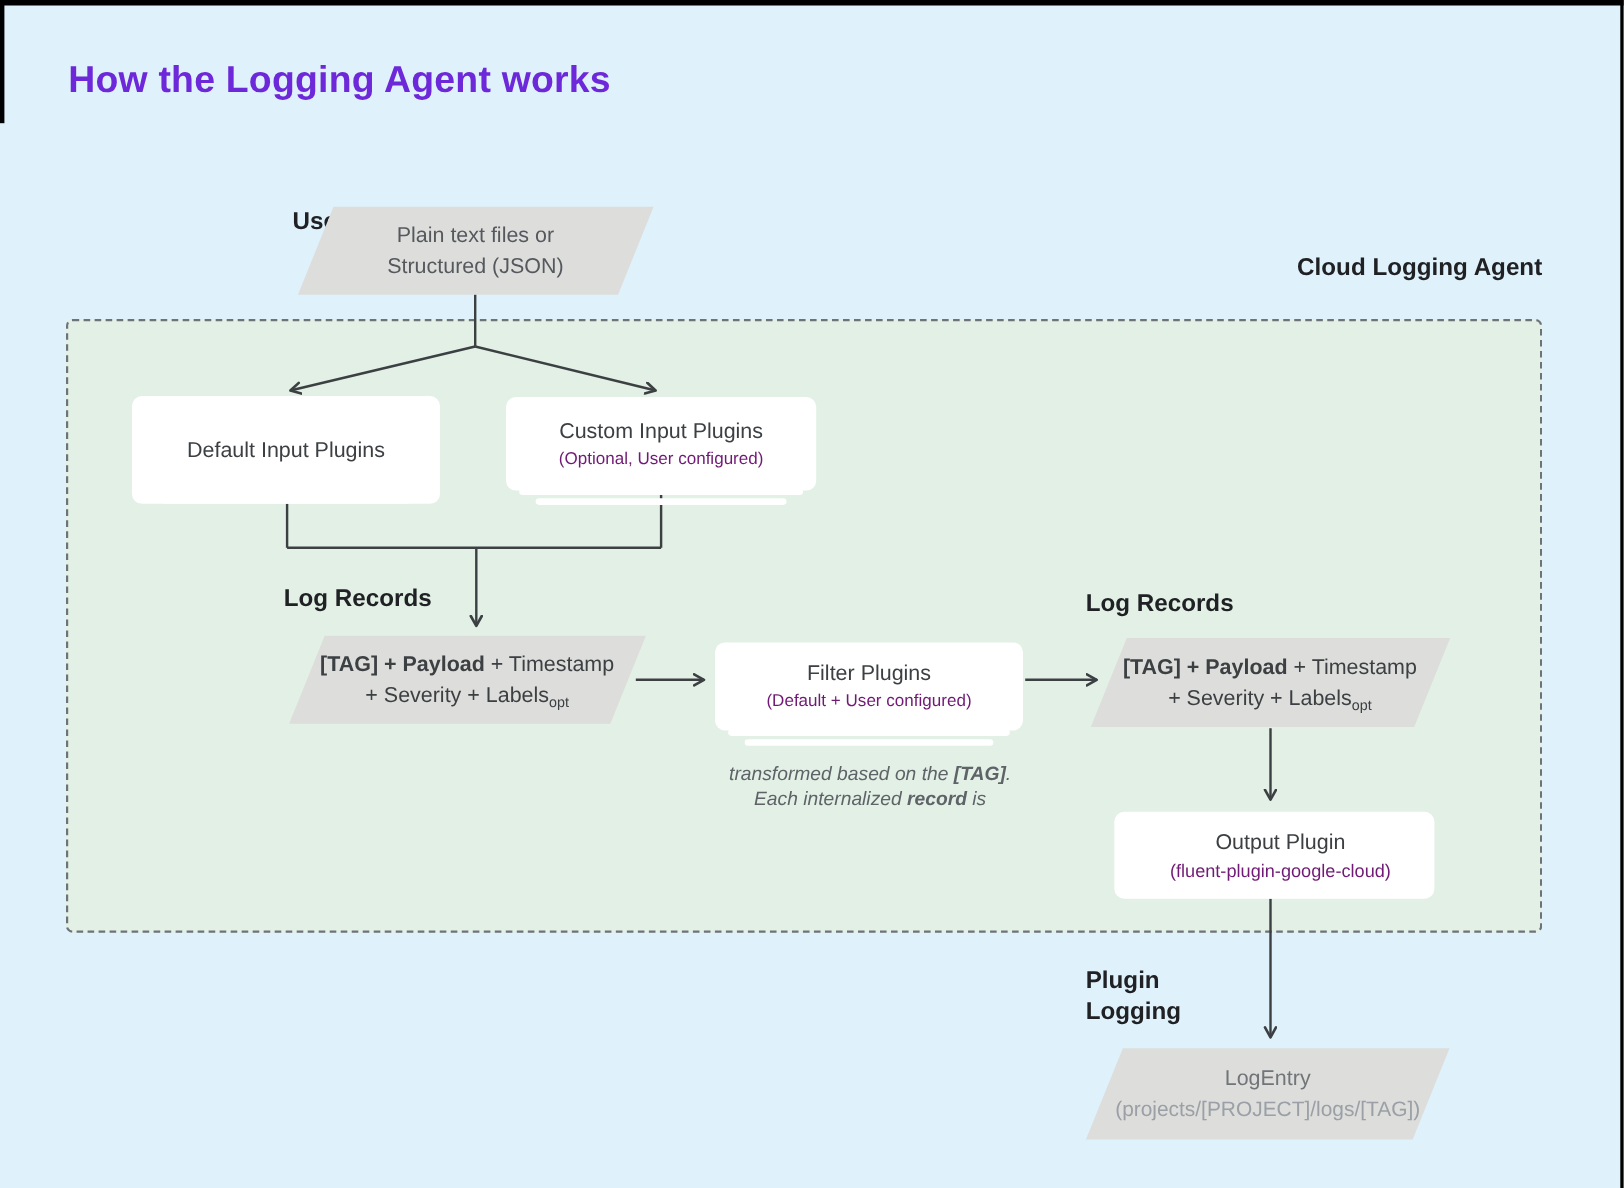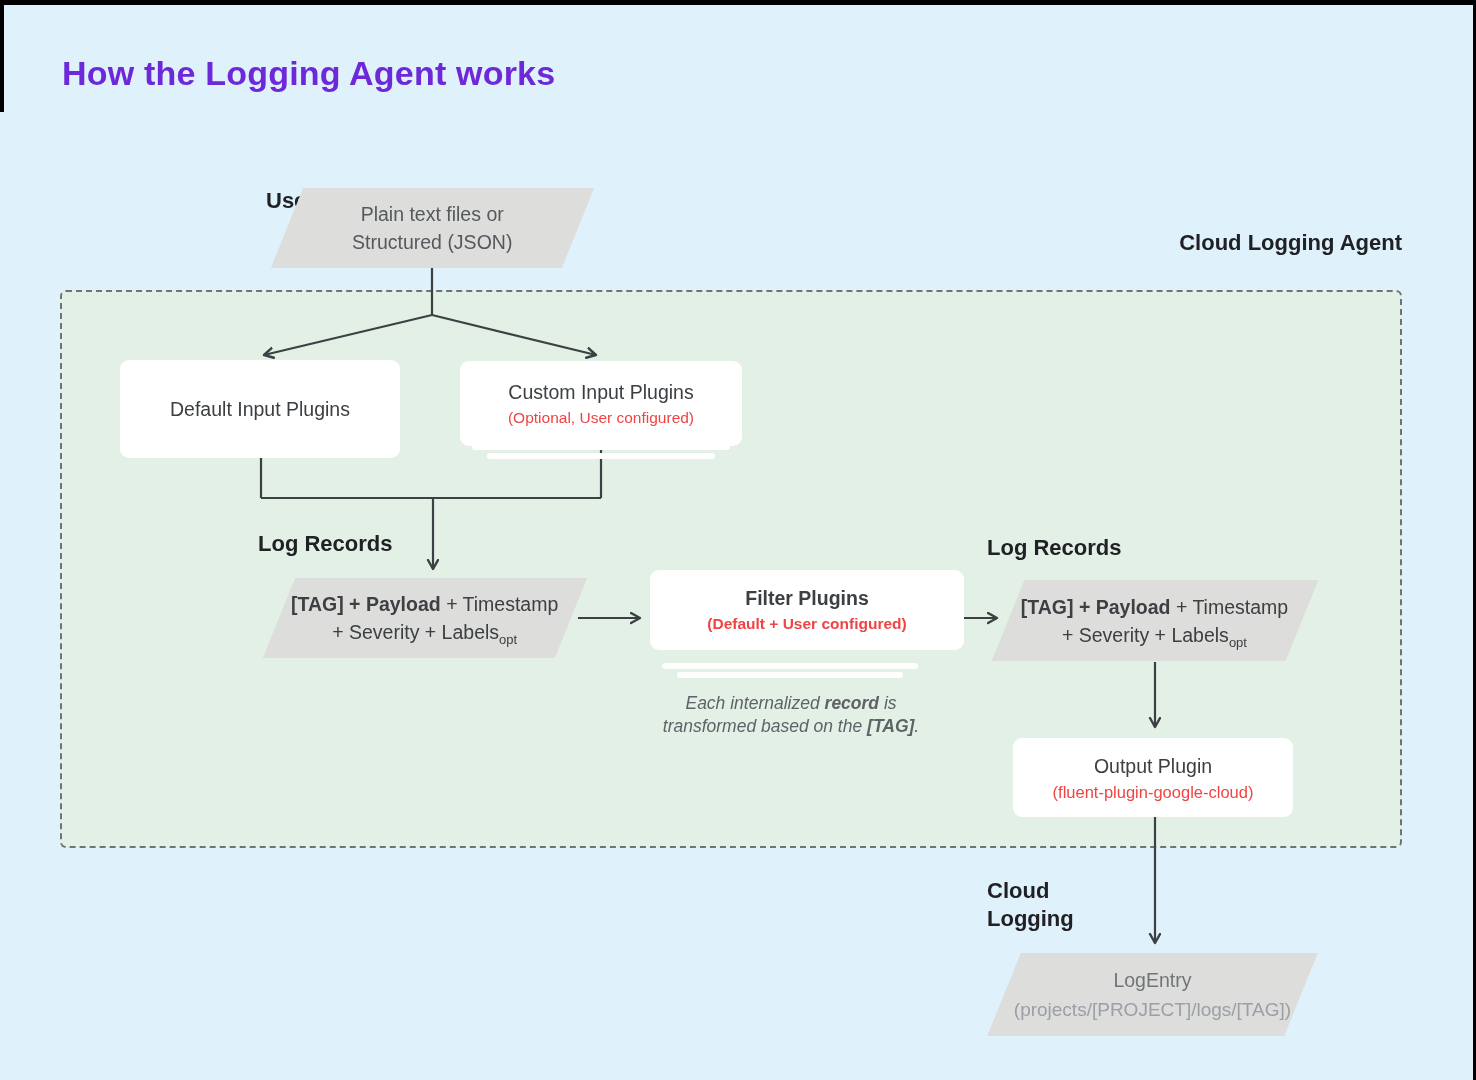--- a/index.html
+++ b/index.html
@@ -65,21 +65,21 @@
   .para-logentry .s { color: #9aa0a6; font-size: 19px; margin-top: 2px; }
 
   .node {
     position: absolute;
     background: #ffffff; border-radius: 9px;
     display: flex; flex-direction: column;
     align-items: center; justify-content: center;
     z-index: 4; text-align: center;
   }
   .node .t { font-size: 19.5px; color: #3c4043; line-height: 24px; }
-  .node .s { font-size: 15.5px; color: #ef4444; line-height: 20px; margin-top: 4px; text-align: center; }
+  .node .s { font-size: 15.5px; color: #701a75; line-height: 20px; margin-top: 4px; text-align: center; }
 
   .bar {
     position: absolute; background: #ffffff;
     height: 6px; border-radius: 3px; z-index: 4;
   }
 
   .note {
     position: absolute; left: 640px; top: 692px; width: 302px;
     text-align: center; font-style: italic;
     font-size: 17.5px; line-height: 23px; color: #5f6368;
@@ -97,21 +97,21 @@
   <div class="edge edge-right"></div>
 
   <div class="agent-panel"></div>
 
   <h1 class="page-title">How the Logging Agent works</h1>
   <div class="section-label lbl-user-logs">User Logs</div>
   <div class="section-label lbl-agent">Cloud Logging Agent</div>
   <div class="section-label lbl-records-l">Log Records</div>
   <div class="section-label lbl-records-r">Log Records</div>
   <div class="section-label lbl-cloud-log">
-    <div>Cloud</div>
+    <div>Plugin</div>
     <div>Logging</div>
   </div>
 
   <svg class="connectors" width="1476" height="1080" viewBox="0 0 1476 1080">
     <defs>
       <marker id="ah" markerUnits="userSpaceOnUse" markerWidth="18" markerHeight="18" refX="10" refY="6" orient="auto">
         <path d="M1,1 L10,6 L1,11" fill="none" stroke="#3c4043" stroke-width="2.4" stroke-linecap="round" stroke-linejoin="round"></path>
       </marker>
     </defs>
     <g fill="none" stroke="#3c4043" stroke-width="2.2">
@@ -149,40 +149,40 @@
   <div class="bar" style="left:472px; top:444px; width:258px;"></div>
   <div class="bar" style="left:487px; top:453px; width:228px;"></div>
 
   <div class="para para-record" style="left:279px; top:578px; width:292px; height:80px;">
     <div class="inner">
       <div><b>[TAG] + Payload</b><span> + Timestamp</span></div>
       <div><span>+ Severity + Labels</span><sub>opt</sub></div>
     </div>
   </div>
 
-  <div class="node" style="left:650px; top:570px; width:314px; height:80px;font-weight:bold;">
+  <div class="node" style="left:650px; top:584px; width:280px; height:80px;">
     <div class="t">Filter Plugins</div>
     <div class="s">(Default + User configured)</div>
   </div>
   <div class="bar" style="left:662px; top:663px; width:256px;"></div>
   <div class="bar" style="left:677px; top:672px; width:226px;"></div>
 
   <div class="note">
+    <div><span>transformed based on the </span><b>[TAG]</b><span>.</span></div>
     <div><span>Each internalized </span><b>record</b><span> is</span></div>
-    <div><span>transformed based on the </span><b>[TAG]</b><span>.</span></div>
   </div>
 
   <div class="para para-record" style="left:1008px; top:580px; width:294px; height:81px;">
     <div class="inner">
       <div><b>[TAG] + Payload</b><span> + Timestamp</span></div>
       <div><span>+ Severity + Labels</span><sub>opt</sub></div>
     </div>
   </div>
 
-  <div class="node" style="left:1013px; top:738px; width:280px; height:79px;">
+  <div class="node" style="left:1013px; top:738px; width:280px; height:79px;padding-left:11px;">
     <div class="t">Output Plugin</div>
     <div class="s" style="font-size:16.5px;">(fluent-plugin-google-cloud)</div>
   </div>
 
   <div class="para para-logentry" style="left:1004px; top:953px; width:297px; height:83px;">
     <div class="inner">
       <div class="t">LogEntry</div>
       <div class="s">(projects/[PROJECT]/logs/[TAG])</div>
     </div>
   </div>

